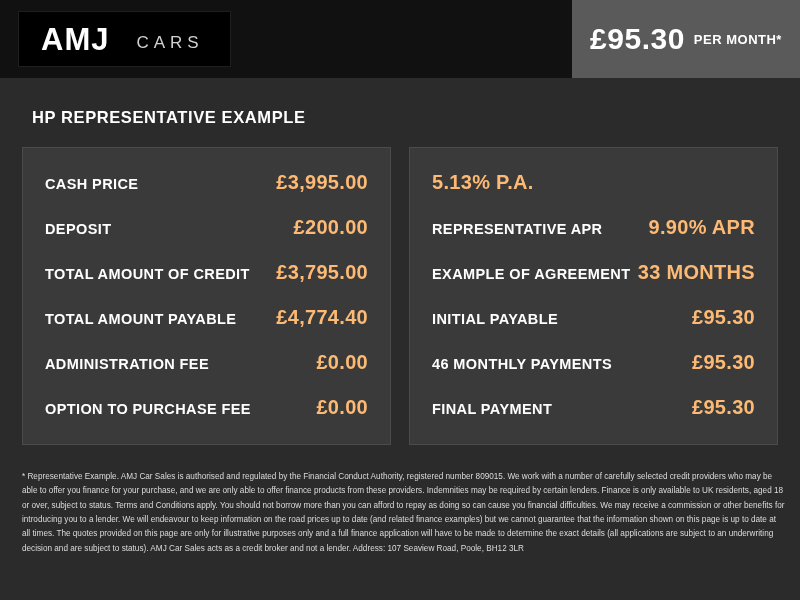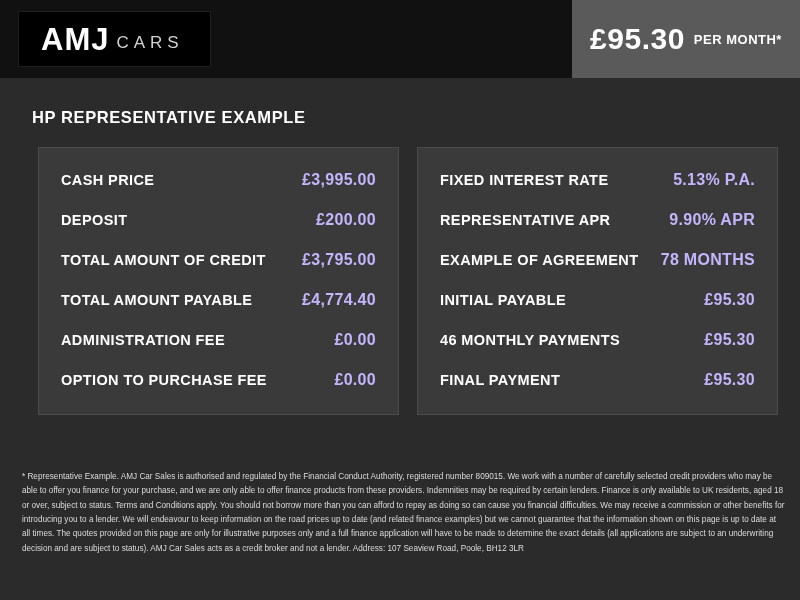--- a/index.html
+++ b/index.html
@@ -49,21 +49,21 @@
     font-size: 31px;
     font-weight: bold;
     letter-spacing: 1px;
     line-height: 1;
     font-family: "Liberation Sans", sans-serif;
   }
   .logo-cars {
     color: #d2d2d2;
     font-size: 17px;
     letter-spacing: 5px;
-    margin-left: 7px;
+    margin-left: 27px;
     line-height: 1;
     position: relative;
     top: 3px;
   }
   .header-right {
     flex: 0 0 228px;
     background: #5a5a5a;
     display: flex;
     align-items: center;
     justify-content: center;
@@ -88,21 +88,20 @@
     font-weight: bold;
     letter-spacing: 0.6px;
     padding: 30px 0 0 32px;
   }
 
   
   .panels {
     display: flex;
     gap: 18px;
     padding: 20px 22px 0 22px;
-    margin-left: 16px;
   }
   .panel {
     flex: 1 1 50%;
     background: #3a3a3a;
     border: 1px solid #4b4b4b;
     padding: 12px 18px 14px 18px;
     box-sizing: border-box;
   }
   .row {
     display: flex;
@@ -110,22 +109,22 @@
     justify-content: space-between;
     padding: 11px 4px;
   }
   .row-label {
     color: #ffffff;
     font-size: 14.5px;
     font-weight: bold;
     letter-spacing: 0.4px;
   }
   .row-value {
-    color: #c4b5fd;
-    font-size: 16px;
+    color: #fdba74;
+    font-size: 20px;
     font-weight: bold;
     letter-spacing: 0.3px;
     text-align: right;
     white-space: nowrap;
   }
 
   
   .disclaimer {
     position: absolute;
     left: 22px;
@@ -181,30 +180,29 @@
         <span class="row-value">£0.00</span>
       </div>
       <div class="row">
         <span class="row-label">OPTION TO PURCHASE FEE</span>
         <span class="row-value">£0.00</span>
       </div>
     </div>
 
     <div class="panel">
       <div class="row">
-        <span class="row-label">FIXED INTEREST RATE</span>
         <span class="row-value">5.13% P.A.</span>
       </div>
       <div class="row">
         <span class="row-label">REPRESENTATIVE APR</span>
         <span class="row-value">9.90% APR</span>
       </div>
       <div class="row">
         <span class="row-label">EXAMPLE OF AGREEMENT</span>
-        <span class="row-value">78 MONTHS</span>
+        <span class="row-value">33 MONTHS</span>
       </div>
       <div class="row">
         <span class="row-label">INITIAL PAYABLE</span>
         <span class="row-value">£95.30</span>
       </div>
       <div class="row">
         <span class="row-label">46 MONTHLY PAYMENTS</span>
         <span class="row-value">£95.30</span>
       </div>
       <div class="row">

